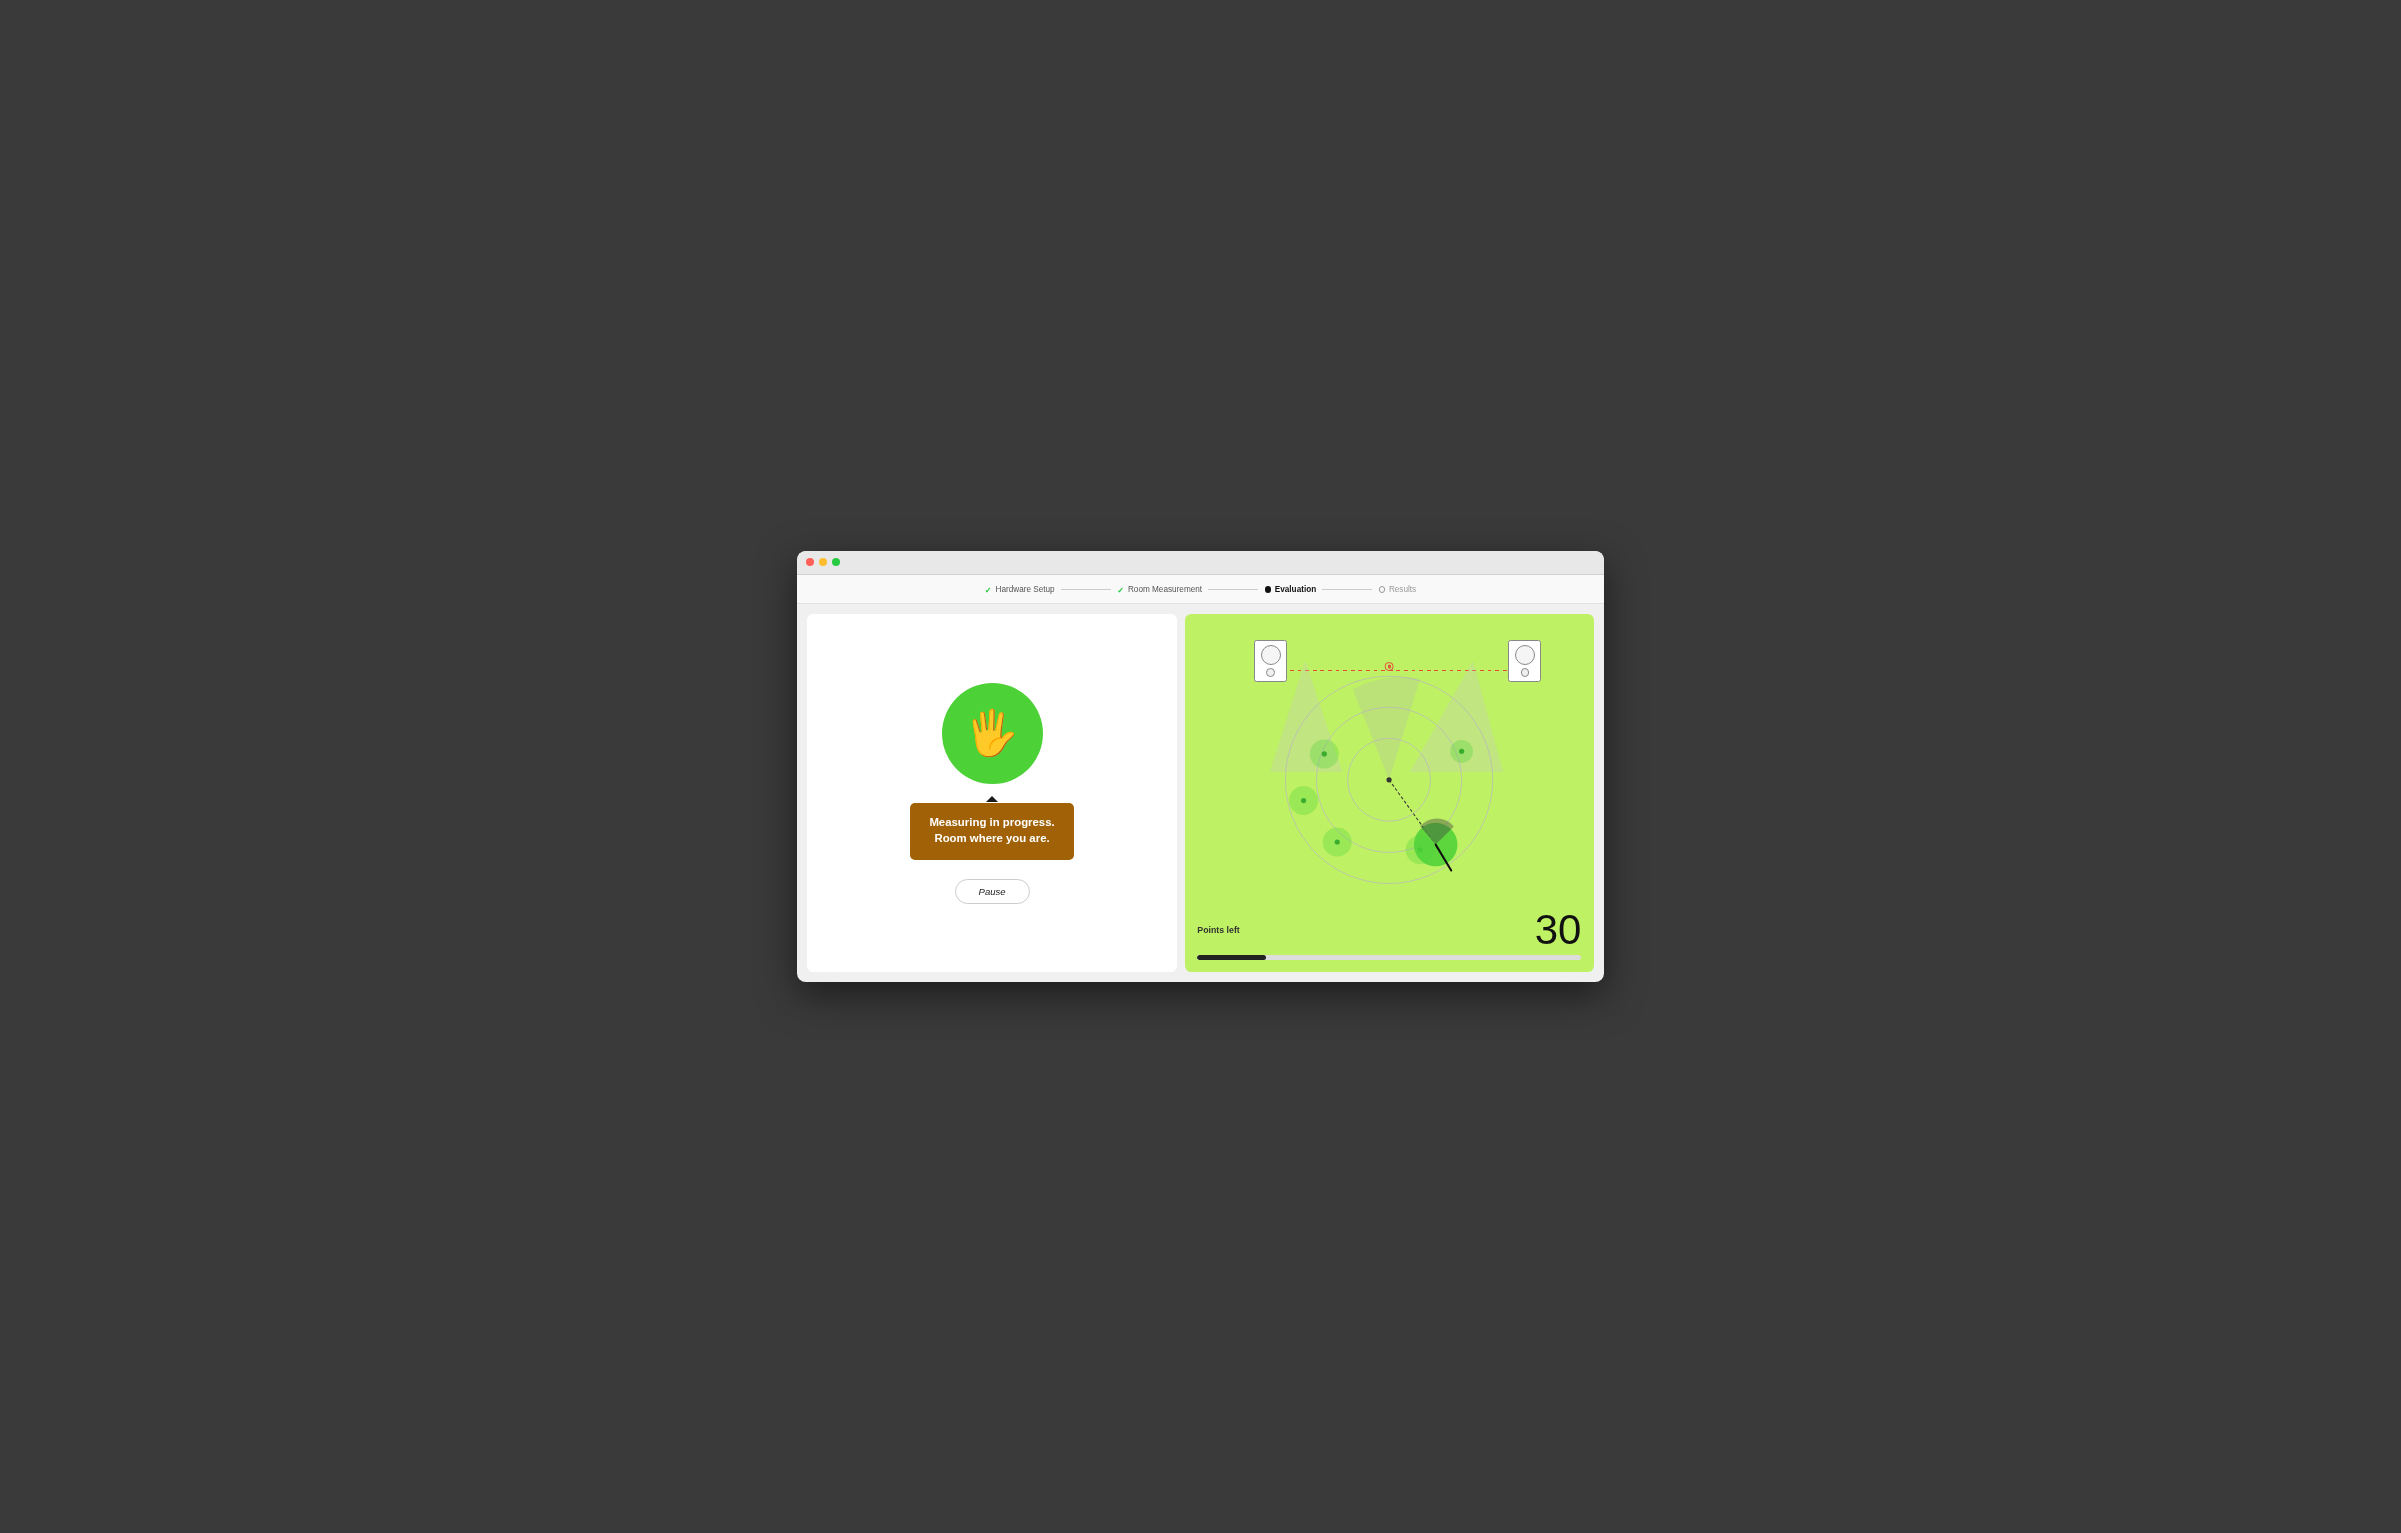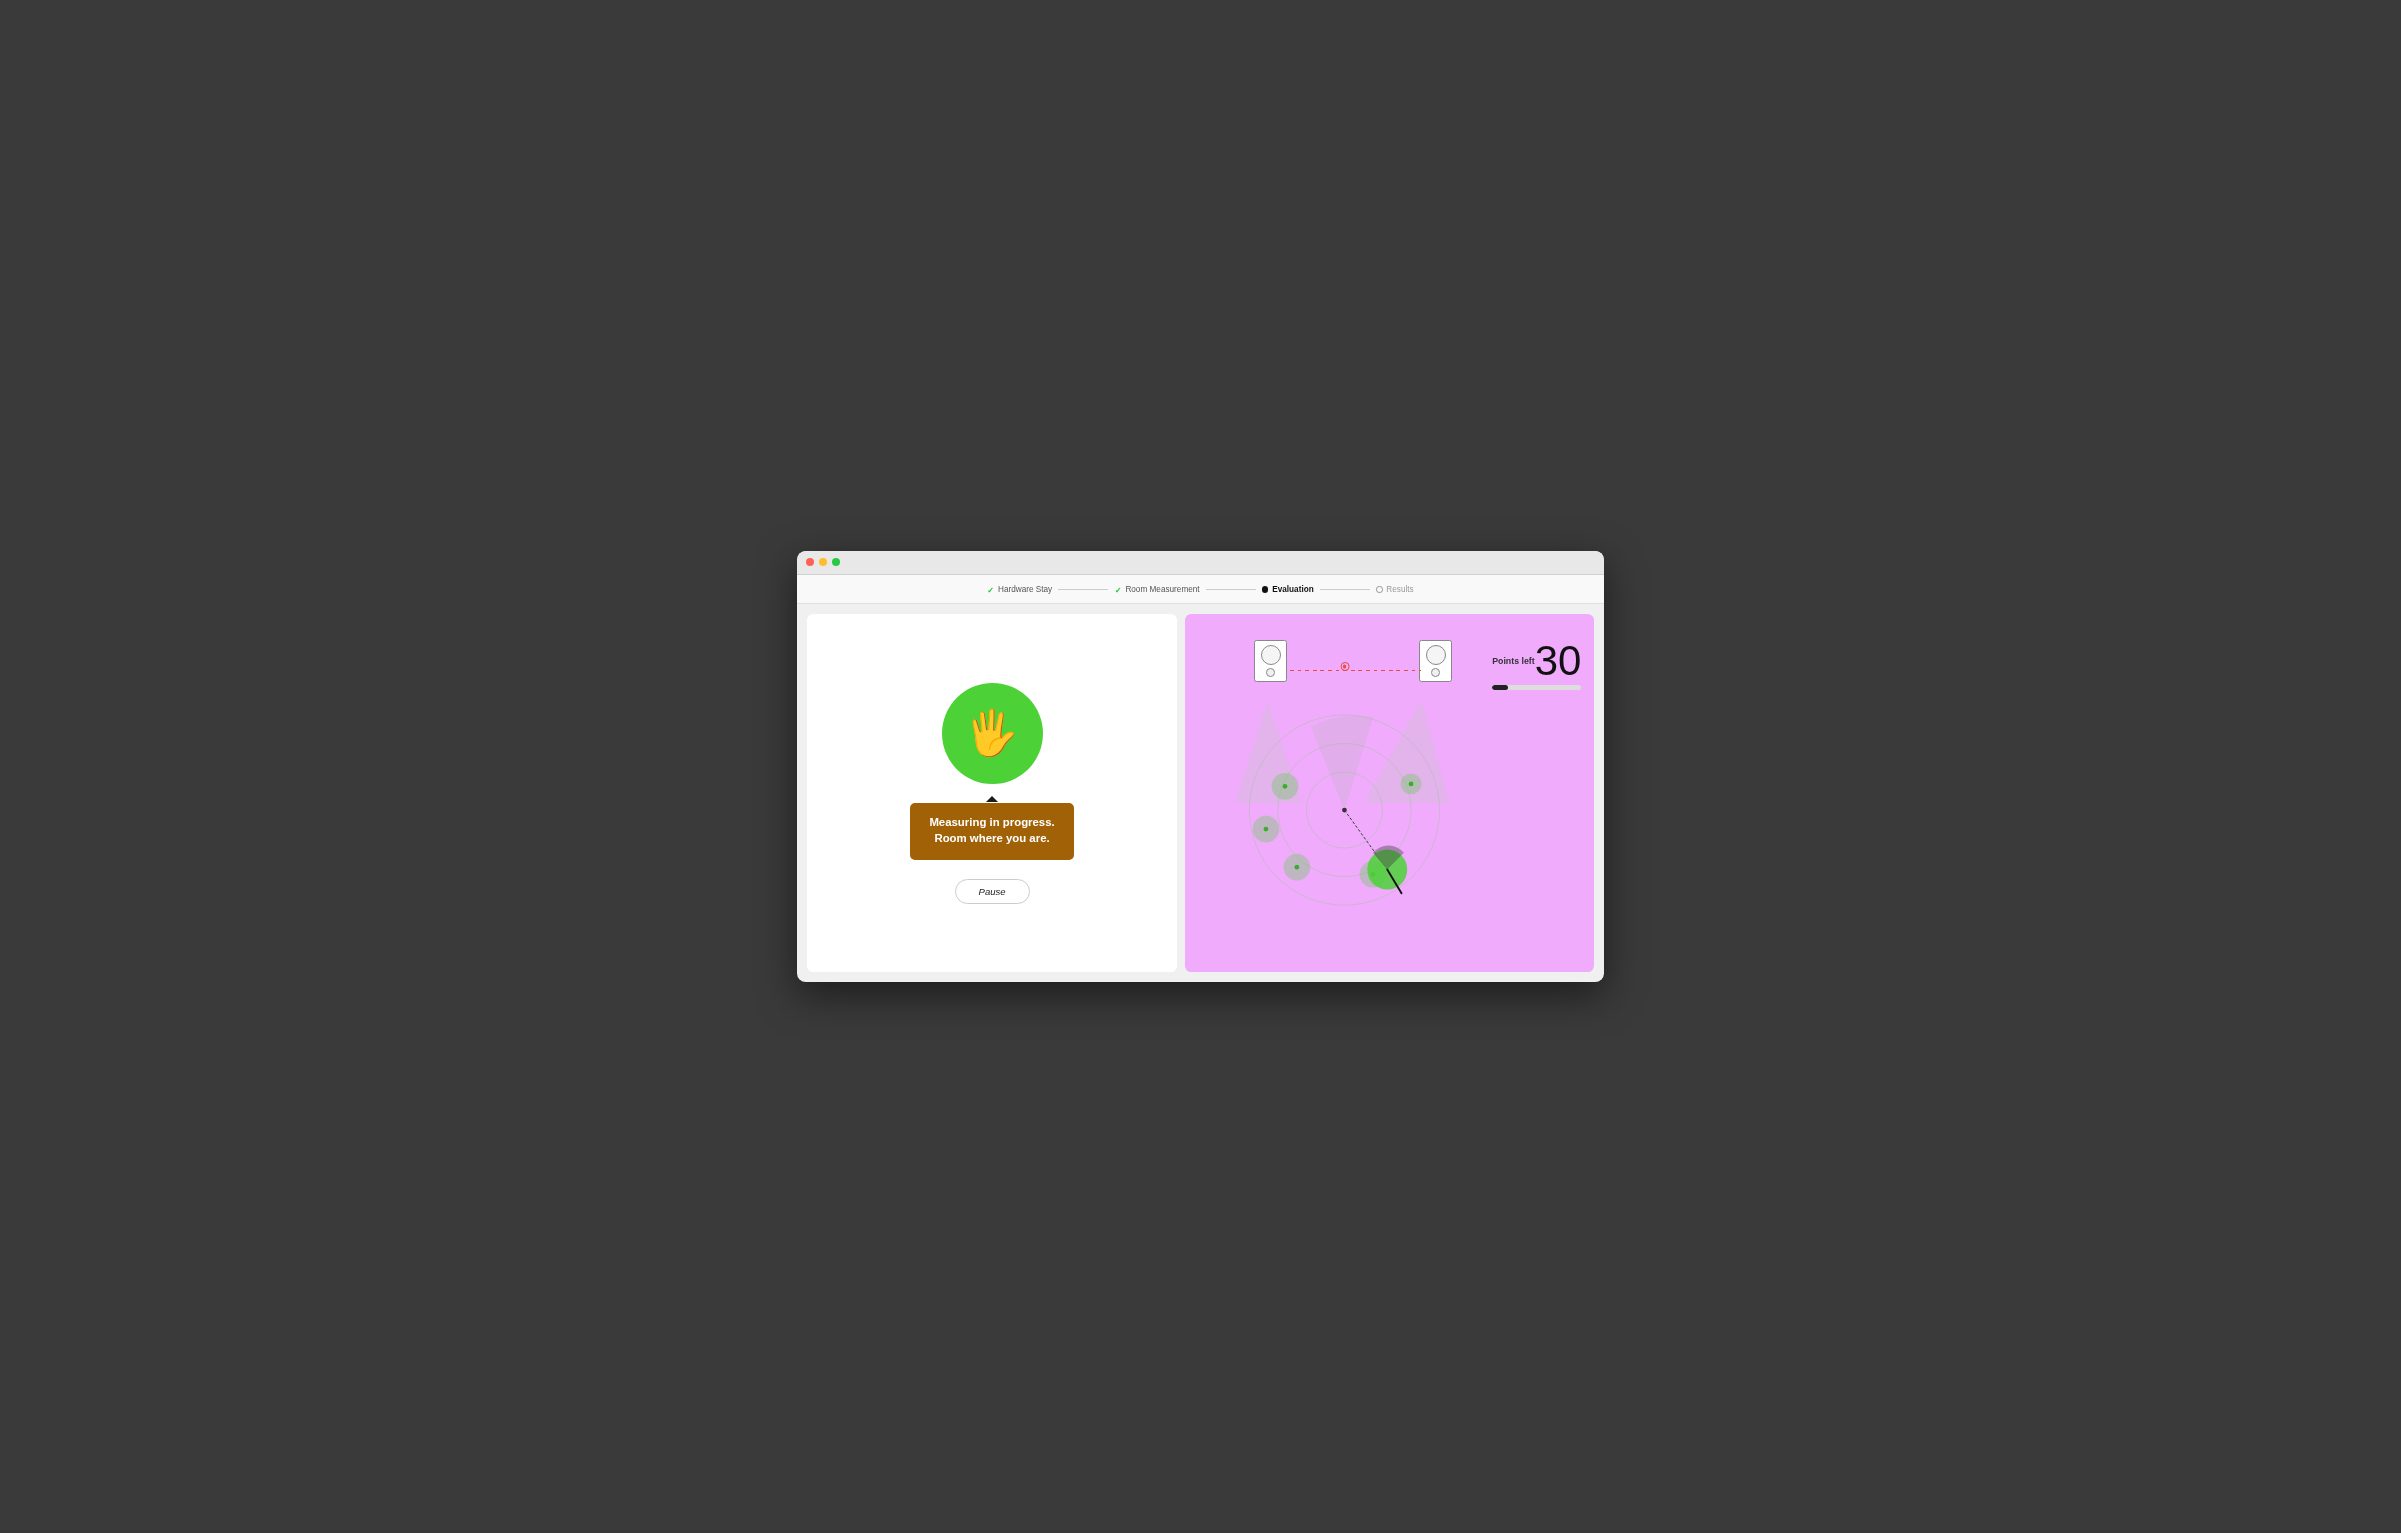--- a/index.html
+++ b/index.html
@@ -177,27 +177,27 @@
       border-radius: 12.6px;
       padding: 6.3px 23px;
       font-size: 9.5px;
       cursor: pointer;
       color: #222;
       font-style: italic;
     }
 
     .right-panel {
       flex: 1.2;
-      background: #f0abfc;
+      background: #bef264;
       margin: 10px 10px 10px 7.6px;
       border-radius: 6.3px;
       padding: 12.6px;
       position: relative;
       display: flex;
-      flex-direction: row;
+      flex-direction: column;
     }
 
     .room-viz {
       flex: 1;
       position: relative;
     }
 
     
     .speaker {
       position: absolute;
@@ -328,21 +328,21 @@
       <div class="traffic-light tl-red"></div>
       <div class="traffic-light tl-yellow"></div>
       <div class="traffic-light tl-green"></div>
     </div>
   </div>
 
   <div class="stepper-bar">
 
     <div class="step-item completed">
       <span class="step-check">✓</span>
-      <span class="step-label">Hardware Stay</span>
+      <span class="step-label">Hardware Setup</span>
     </div>
     <div class="step-connector"></div>
 
     <div class="step-item completed">
       <span class="step-check">✓</span>
       <span class="step-label">Room Measurement</span>
     </div>
     <div class="step-connector"></div>
 
     <div class="step-item active">

